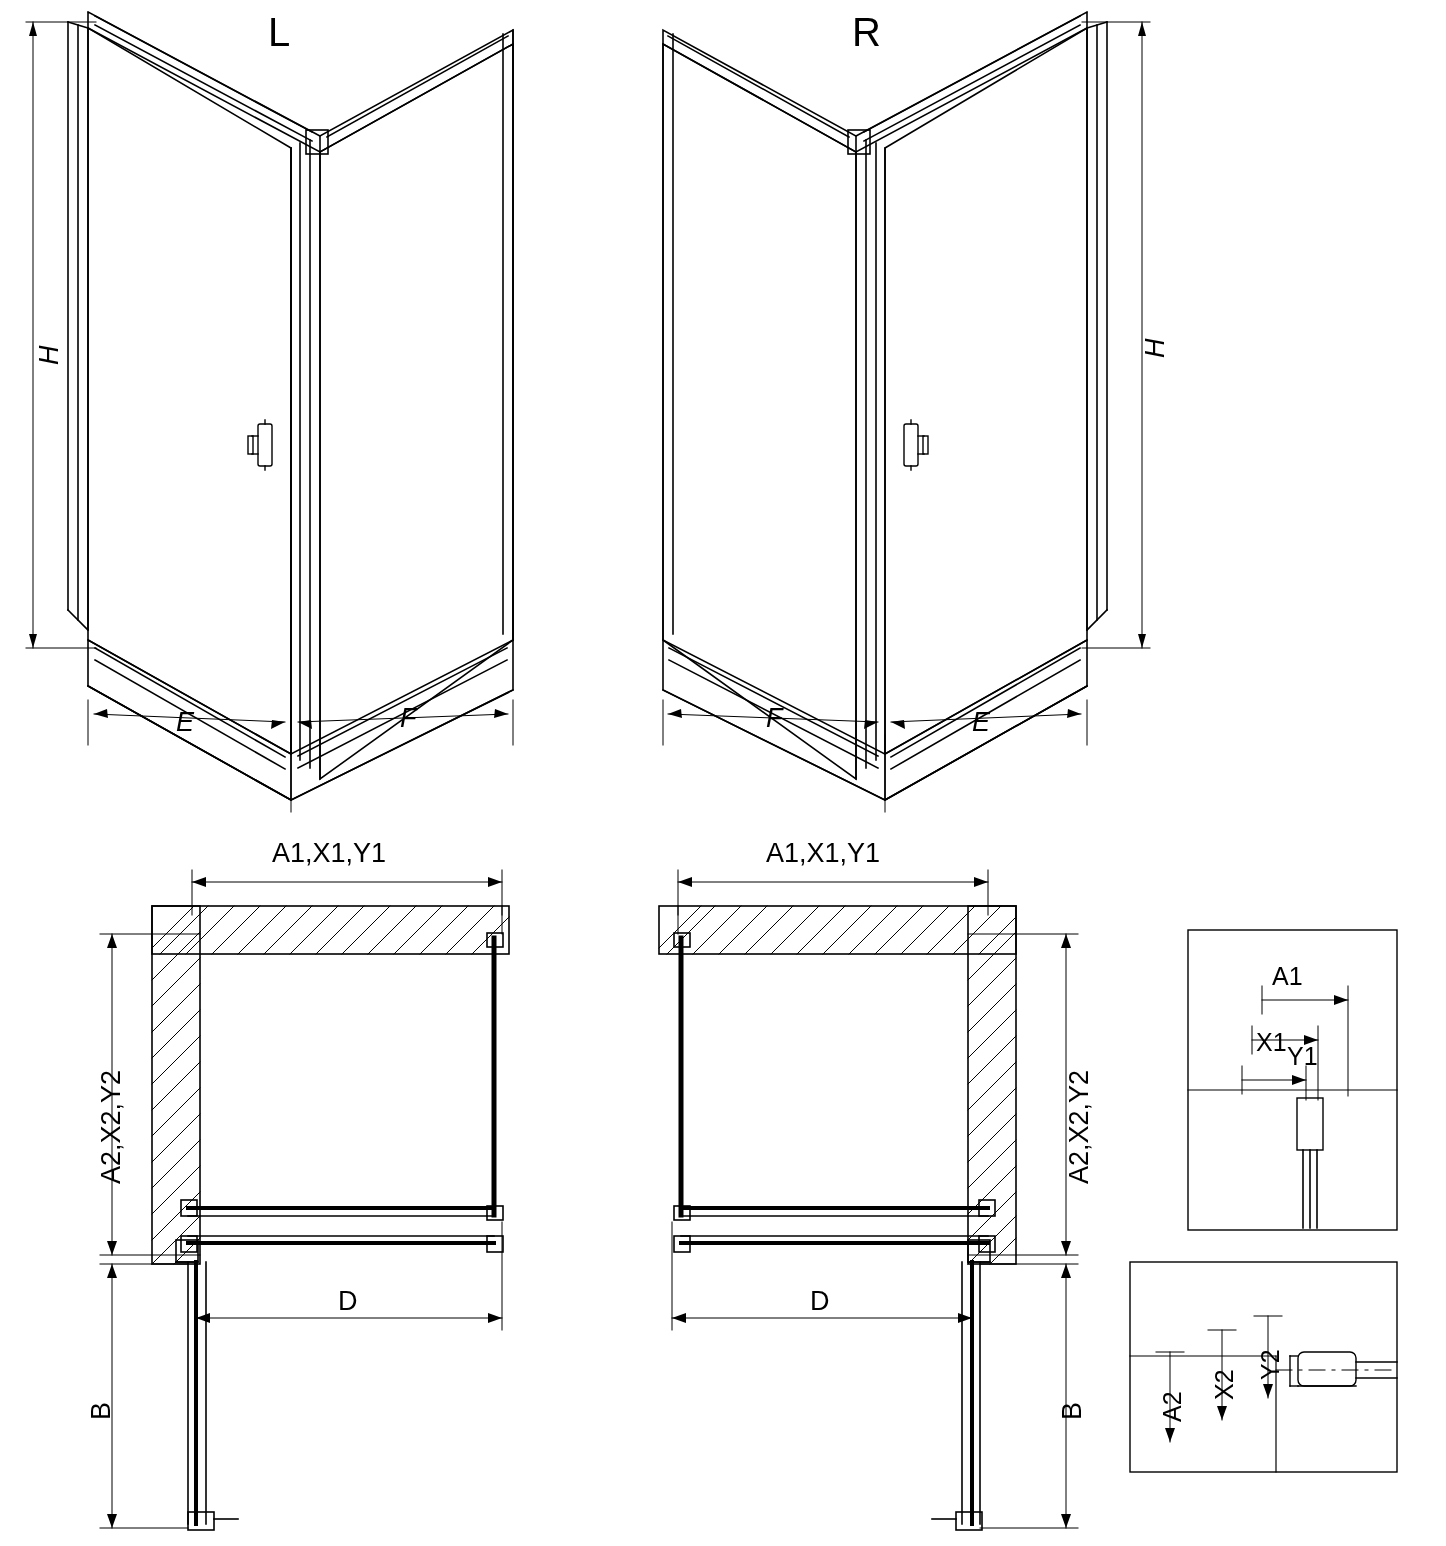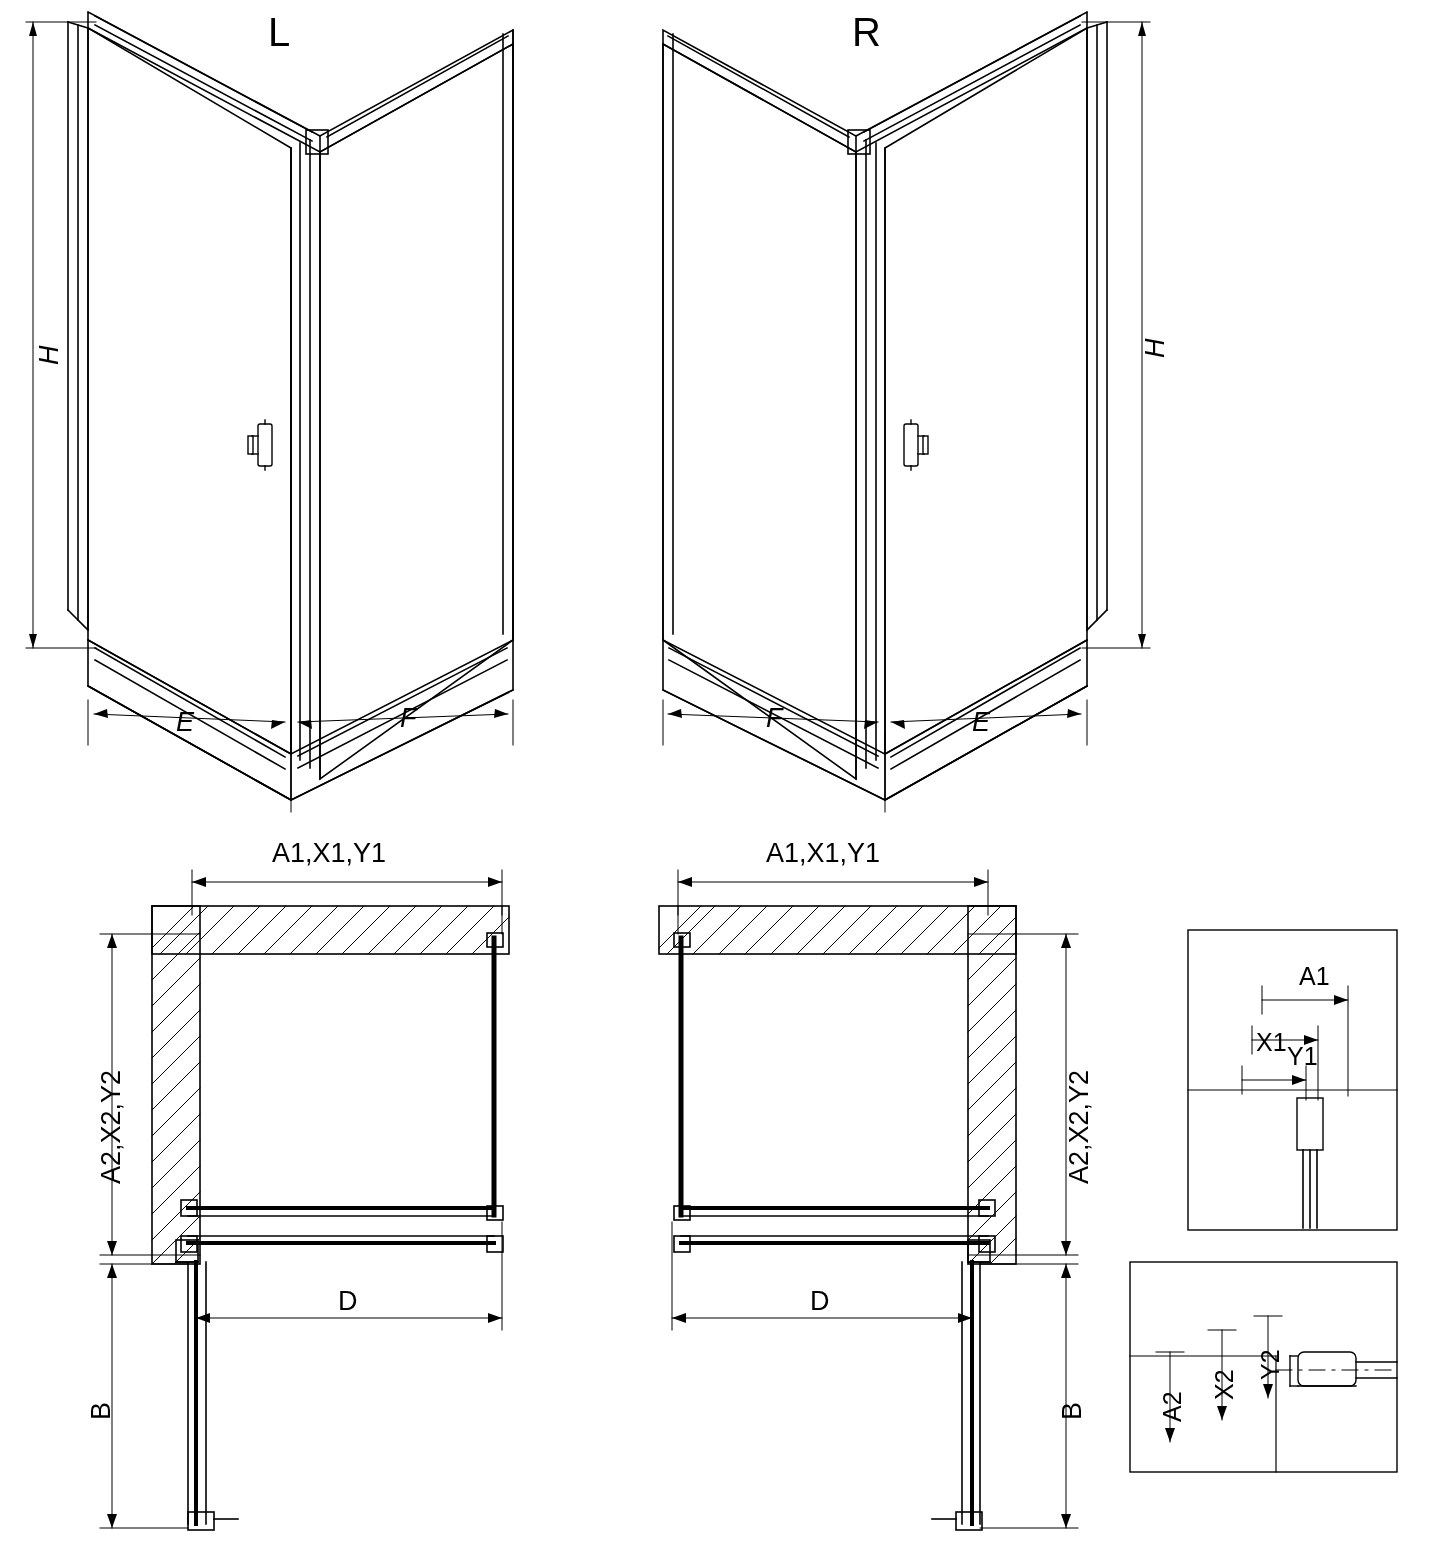--- a/index.html
+++ b/index.html
@@ -408,21 +408,21 @@
 
 <div class="lbl mid rot90" style="left:96px;top:1184px;">A2,X2,Y2</div>
 <div class="lbl mid rot90" style="left:1064px;top:1184px;">A2,X2,Y2</div>
 
 <div class="lbl mid" style="left:338px;top:1286px;">D</div>
 <div class="lbl mid" style="left:810px;top:1286px;">D</div>
 
 <div class="lbl mid rot90" style="left:86px;top:1420px;">B</div>
 <div class="lbl mid rot90" style="left:1057px;top:1420px;">B</div>
 
-<div class="lbl sm" style="left:1272px;top:962px;margin-left:27px;">A1</div>
+<div class="lbl sm" style="left:1272px;top:962px;">A1</div>
 <div class="lbl sm" style="left:1256px;top:1028px;">X1</div>
 <div class="lbl sm" style="left:1287px;top:1042px;">Y1</div>
 
 <div class="lbl sm rot90" style="left:1158px;top:1422px;">A2</div>
 <div class="lbl sm rot90" style="left:1210px;top:1400px;">X2</div>
 <div class="lbl sm rot90" style="left:1256px;top:1380px;">Y2</div>
 
 </div>
 
 </body></html>

